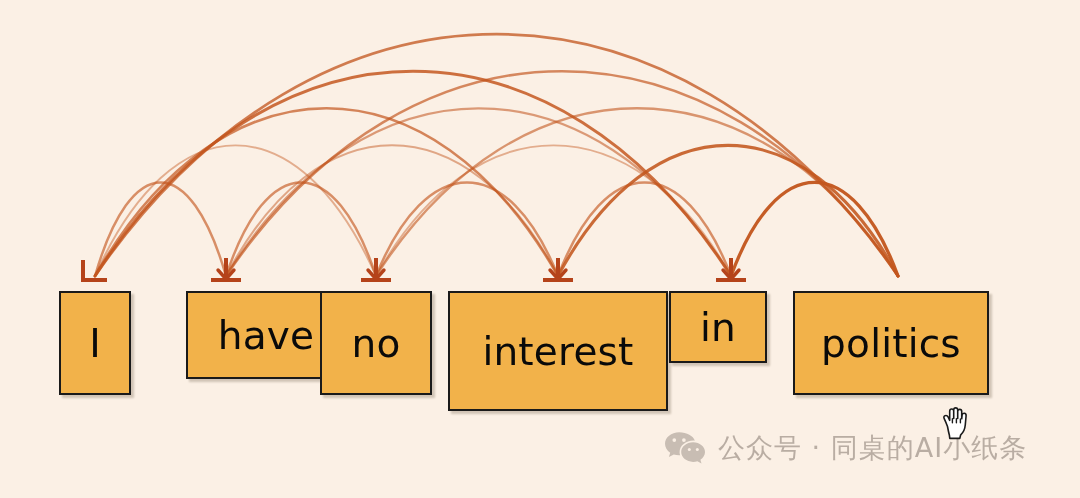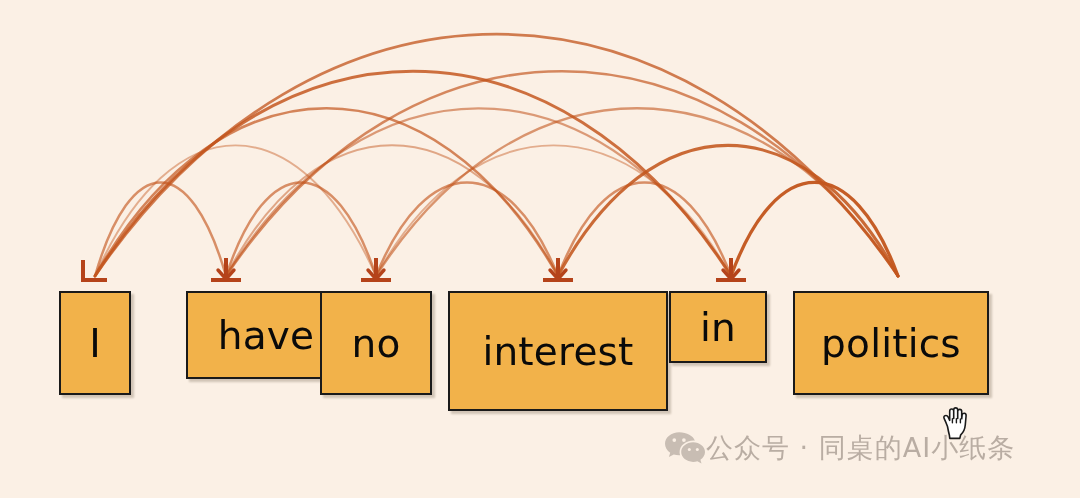--- a/index.html
+++ b/index.html
@@ -51,20 +51,21 @@
     line-height: 1;
     letter-spacing: 0.2px;
     white-space: nowrap;
   }
   #watermark {
     position: absolute;
     left: 664px;
     top: 430px;
     display: flex;
     align-items: center;
+    gap: 12px;
     opacity: 1;
     pointer-events: none;
   }
   #watermark .wm-text {
     font-family: "DejaVu Sans", sans-serif;
     font-size: 27px;
     color: #b9ada3;
     letter-spacing: 1px;
     white-space: nowrap;
   }

